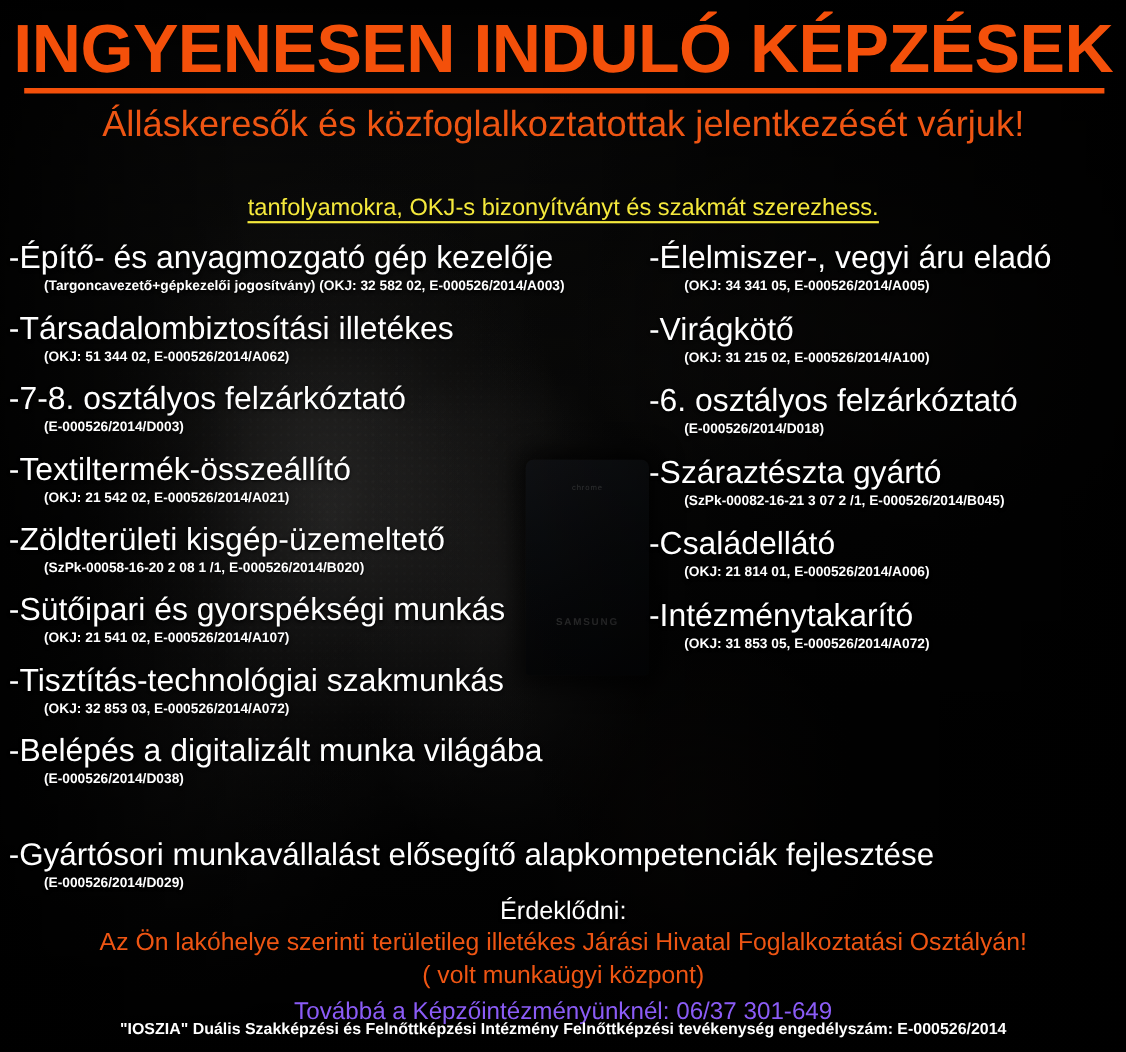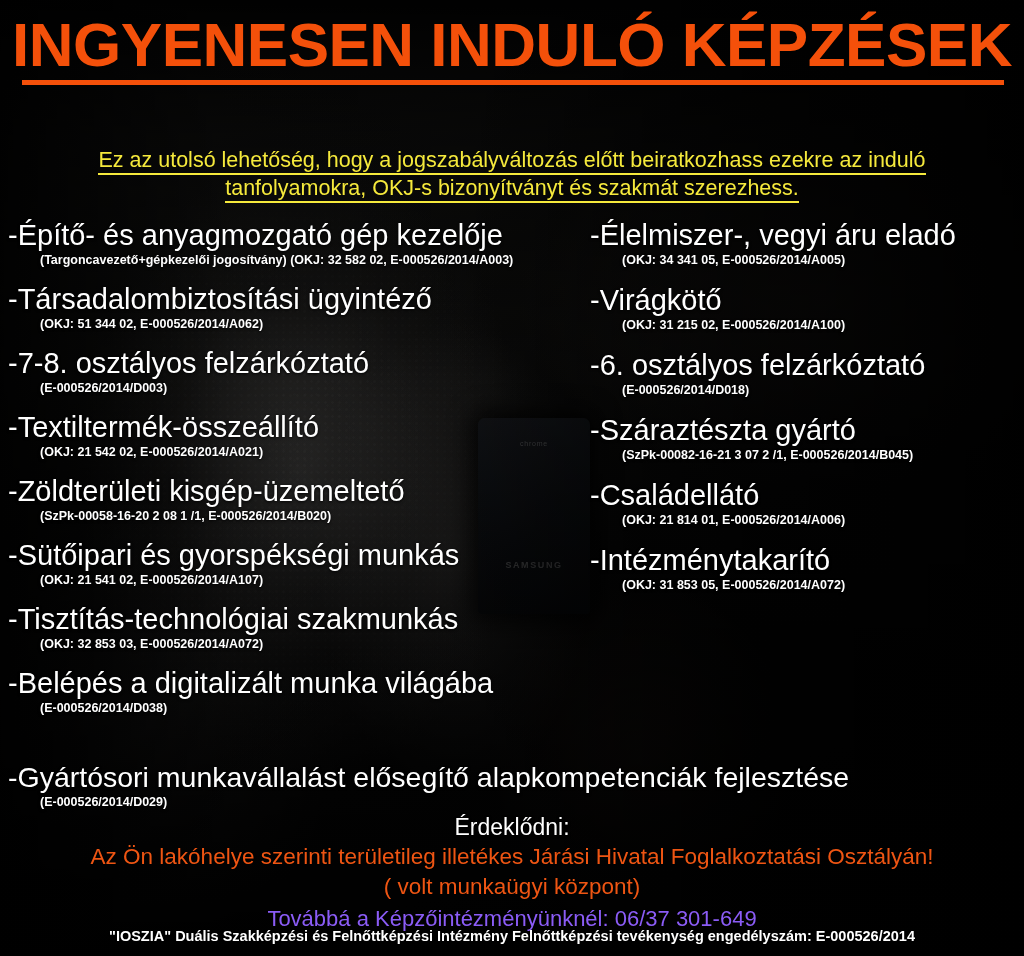--- a/index.html
+++ b/index.html
@@ -226,33 +226,34 @@
   <div class="laptop">
     <div class="laptop-badge">chrome</div>
     <div class="laptop-brand">SAMSUNG</div>
   </div>
   <div class="bg-vignette"></div>
 
   <div class="content">
 
     <div class="main-title">INGYENESEN INDULÓ KÉPZÉSEK</div>
     <div class="title-rule"></div>
+    <div class="subtitle">Álláskeresők és közfoglalkoztatottak jelentkezését várjuk!</div>
 
     <div class="lead">
-      <span>Ez az utolsó lehetőség, hogy a jogszabályváltozás előtt beiratkozhass ezekre az induló</span><br>
+      <br>
       <span>tanfolyamokra, OKJ-s bizonyítványt és szakmát szerezhess.</span>
     </div>
 
     <div class="col col-left">
       <div class="course">
         <div class="course-name">-Építő- és anyagmozgató gép kezelője</div>
         <div class="course-code">(Targoncavezető+gépkezelői jogosítvány)  (OKJ: 32 582 02, E-000526/2014/A003)</div>
       </div>
       <div class="course">
-        <div class="course-name">-Társadalombiztosítási ügyintéző</div>
+        <div class="course-name">-Társadalombiztosítási illetékes</div>
         <div class="course-code">(OKJ: 51 344 02, E-000526/2014/A062)</div>
       </div>
       <div class="course">
         <div class="course-name">-7-8. osztályos felzárkóztató</div>
         <div class="course-code">(E-000526/2014/D003)</div>
       </div>
       <div class="course">
         <div class="course-name">-Textiltermék-összeállító</div>
         <div class="course-code">(OKJ: 21 542 02, E-000526/2014/A021)</div>
       </div>

